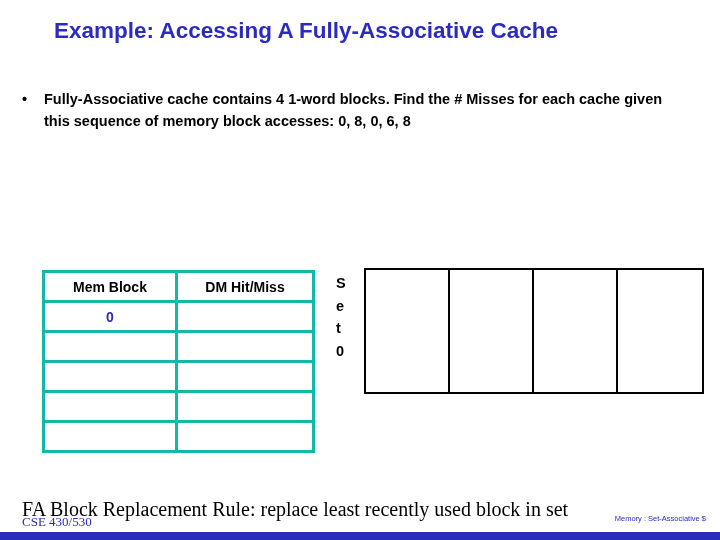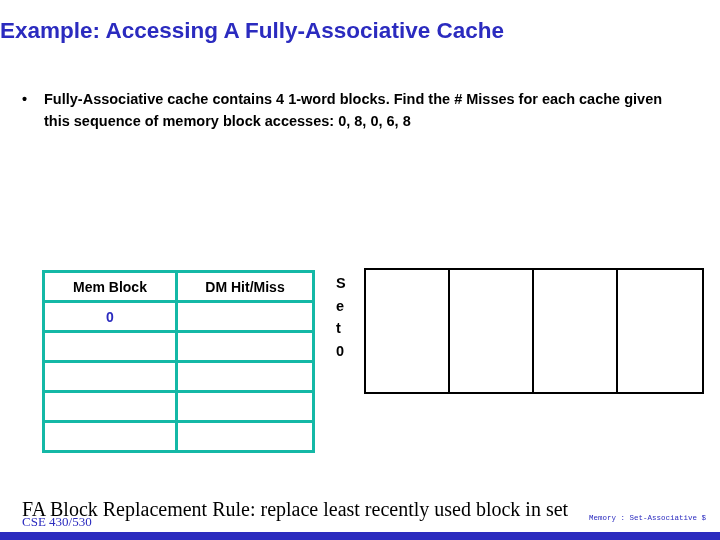--- a/index.html
+++ b/index.html
@@ -19,21 +19,21 @@
     left: 0;
     top: 0;
     width: 720px;
     height: 540px;
   }
   .title {
     position: absolute;
     left: 0;
     top: 18px;
     width: 612px;
-    text-align: left;
+    text-align: center;
     font-size: 22.5px;
     font-weight: bold;
     color: #2b2bbf;
     font-family: "Liberation Sans", sans-serif;
     letter-spacing: 0px;
   }
   .bullet {
     position: absolute;
     left: 22px;
     top: 88px;
@@ -131,21 +131,21 @@
     left: 22px;
     top: 514px;
     font-family: "Liberation Serif", serif;
     font-size: 13px;
     color: #2b2bbf;
   }
   .footer-right {
     position: absolute;
     right: 14px;
     top: 514px;
-    font-family: Liberation Mono, monospace;
+    font-family: Liberation Sans, sans-serif;
     font-size: 7.5px;
     color: #2b2bbf;
     text-align: right;
   }
   .bottom-bar {
     position: absolute;
     left: 0;
     bottom: 0;
     width: 720px;
     height: 8px;

